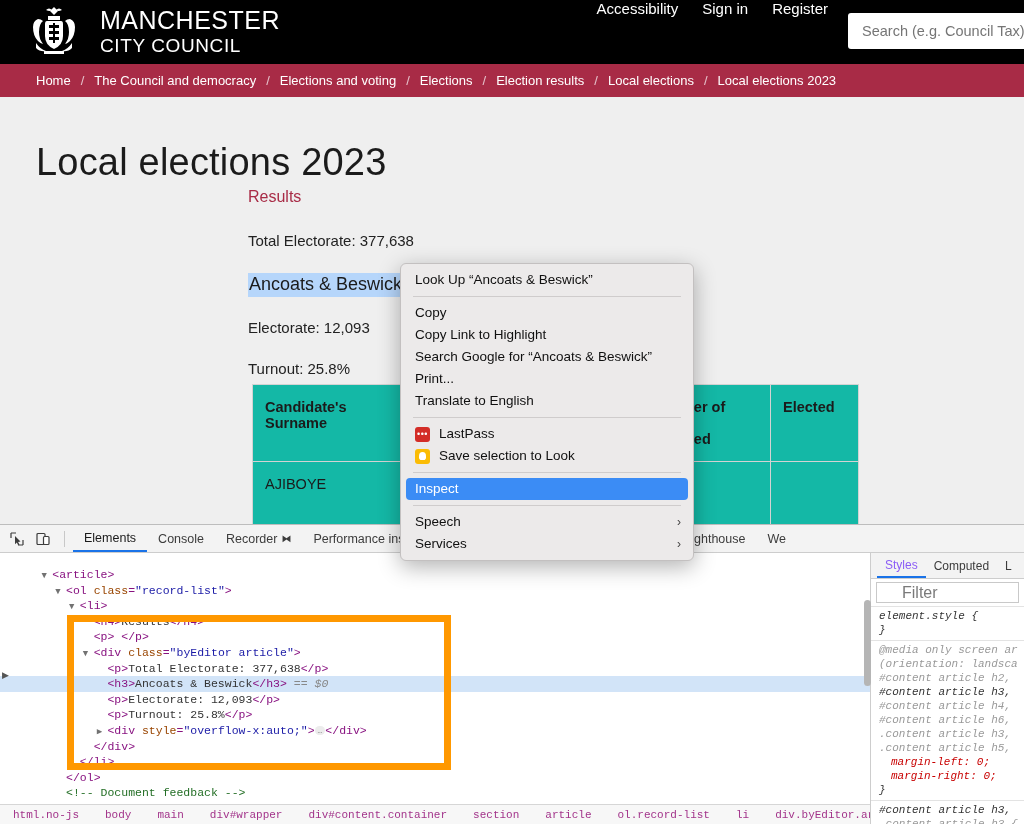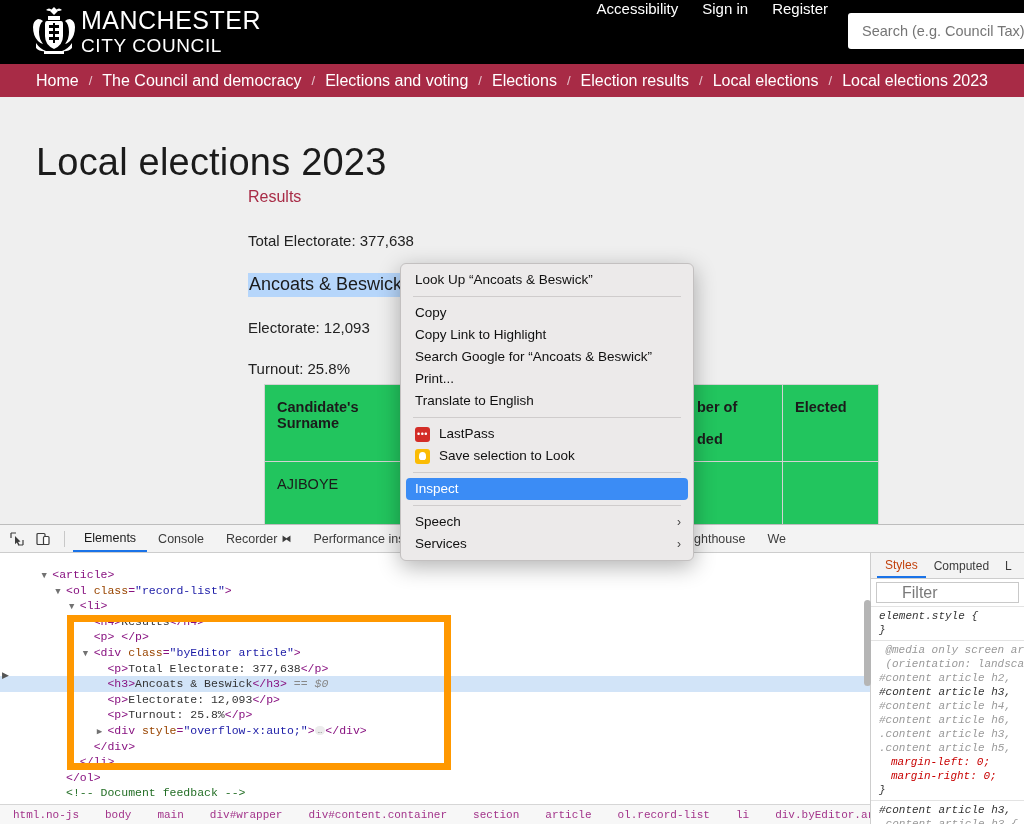--- a/index.html
+++ b/index.html
@@ -15,21 +15,21 @@
   .page {
     position: absolute; left: 0; top: 0; width: 1024px; height: 524px;
     background: #efefef; overflow: hidden;
   }
 
   
   .masthead {
     position: absolute; left: 0; top: 0; width: 1024px; height: 64px;
     background: #000000;
   }
-  .brand { position: absolute; left: 28px; top: 3px; display: flex; align-items: center; gap: 1px; }
+  .brand { position: absolute; left: 28px; top: 3px; display: flex; align-items: center; gap: 20px; }
   .crest { width: 52px; height: 56px; display: block; }
   .brandtext { display: flex; flex-direction: column; justify-content: center; line-height: 1; }
   .brand-l1 {
     color: #ffffff; font-size: 25px; letter-spacing: .5px; font-weight: 400;
     font-family: "Liberation Sans", sans-serif;
   }
   .brand-l2 {
     color: #ffffff; font-size: 19px; letter-spacing: .6px; font-weight: 400; margin-top: 3px;
     font-family: "Liberation Sans", sans-serif;
   }
@@ -40,42 +40,42 @@
     background: #ffffff; border: 0; border-radius: 3px;
     font-size: 14.5px; color: #4a4a4a; padding: 0 14px;
     font-family: "Liberation Sans", sans-serif;
   }
 
   
   .crumbbar {
     position: absolute; left: 0; top: 64px; width: 1024px; height: 33px;
     background: #a82b46; display: flex; align-items: center; padding-left: 36px;
   }
-  .crumbbar a { color: #ffffff; font-size: 16px; text-decoration: none; white-space: nowrap; }
+  .crumbbar a { color: #ffffff; font-size: 13px; text-decoration: none; white-space: nowrap; }
   .crumbbar .sep { color: #e6c2cb; font-size: 13px; margin: 0 10px; }
 
   
   .h1 {
     position: absolute; left: 36px; top: 116px;
     font-size: 38px; color: #1b1b1b; font-weight: 400; letter-spacing: .2px;
   }
   .content { position: absolute; left: 248px; top: 188px; width: 620px; }
   .res-h {
     color: #a82b46; font-size: 16px; font-weight: 400; margin: 0 0 26px 0;
   }
   .p-line { font-size: 15px; color: #222222; margin: 0 0 24px 0; }
   .sel-h3 {
     display: inline-block; font-size: 18px; font-weight: 400; color: #1b1b1b;
     background: #b6d6fb; margin: 0 0 22px 0; padding: 1px 1px 2px 1px;
   }
 
   
   .rtable {
-    position: absolute; left: 264px; top: 384px; width: 600px;
-    border-collapse: collapse; background: #22c55e; table-layout: fixed;
+    position: absolute; left: 252px; top: 384px; width: 600px;
+    border-collapse: collapse; background: #14b8a6; table-layout: fixed;
   }
   .rtable th, .rtable td {
     border: 1px solid #d3d3d3; padding: 14px 12px; text-align: left; vertical-align: top;
   }
   .rtable th { font-size: 14.5px; font-weight: bold; color: #1b1b1b; height: 76px; }
   .rtable td { font-size: 14.5px; font-weight: 400; color: #1b1b1b; height: 72px; }
 
   
   .ctxmenu {
     position: absolute; left: 400px; top: 263px; width: 294px;
@@ -153,31 +153,31 @@
   .dt-side {
     position: absolute; left: 870px; top: 28px; width: 154px; height: 272px;
     background: #ffffff; border-left: 1px solid #cdcdcd; overflow: hidden;
   }
   .side-tabs {
     height: 26px; background: #f3f3f3; border-bottom: 1px solid #cdcdcd;
     display: flex; align-items: center; padding-left: 6px;
     font-family: "Liberation Sans", sans-serif;
   }
   .side-tab { font-size: 12px; color: #3c3c3c; padding: 0 8px; height: 25px; display: flex; align-items: center; }
-  .side-tab.active { color: #c2410c; border-bottom: 2px solid #1a73e8; }
+  .side-tab.active { color: #8b5cf6; border-bottom: 2px solid #1a73e8; }
   .side-filter {
     height: 21px; margin: 3px 5px; border: 1px solid #c9c9c9; background: #fff;
     font-size: 16px; color: #7a7a7a; display: flex; align-items: center; padding-left: 25px;
     font-family: "Liberation Sans", sans-serif;
   }
   .cssblock { border-top: 1px solid #e3e3e3; padding: 2px 0 3px 8px; font-size: 11px; line-height: 14px; font-style: italic; }
   .c-sel { color: #333333; }
   .c-dim { color: #999999; }
   .c-prop { color: #c80000; padding-left: 12px; }
-  .c-at { color: #999999; text-align: right; }
+  .c-at { color: #999999; }
 
   .vscroll {
     position: absolute; left: 864px; top: 600px; width: 7px; height: 86px;
     background: #b5b5b5; border-radius: 4px; z-index: 25;
   }
   .leftcaret { position: absolute; left: 2px; top: 670px; font-size: 9px; color: #555; z-index: 26; }
 </style>
 </head>
 <body>
 
@@ -249,21 +249,21 @@
   <table class="rtable">
     <tbody>
         <tr>
       <th style="width:160px">Candidate's Surname</th>
       <th style="width:140px"></th>
       <th style="width:120px"></th>
       <th style="width:98px">
         <span>ber of</span><br><br>
         <span>ded</span>
       </th>
-      <th style="width:96px">Elected</th>
+      <th style="width:88px">Elected</th>
     </tr>
     <tr>
       <td>AJIBOYE</td>
       <td></td>
       <td></td>
       <td></td>
       <td></td>
     </tr>
   </tbody>
     </table>

